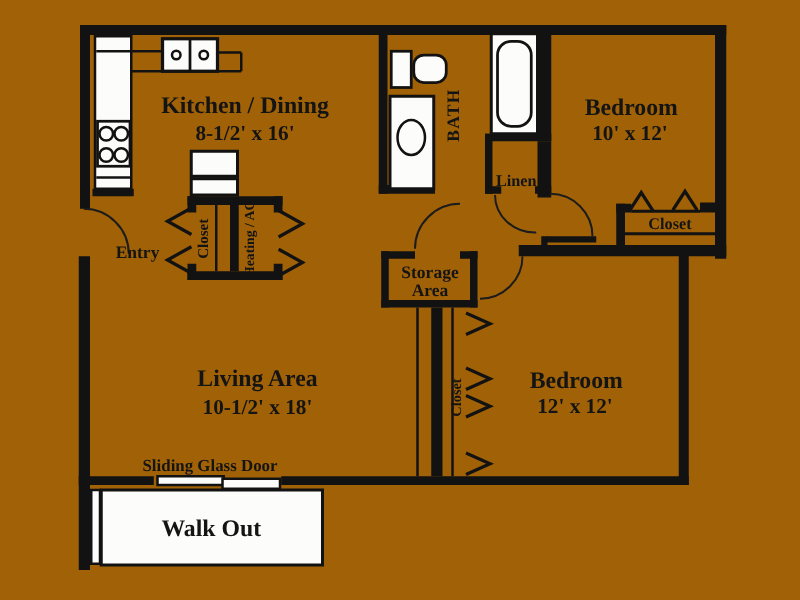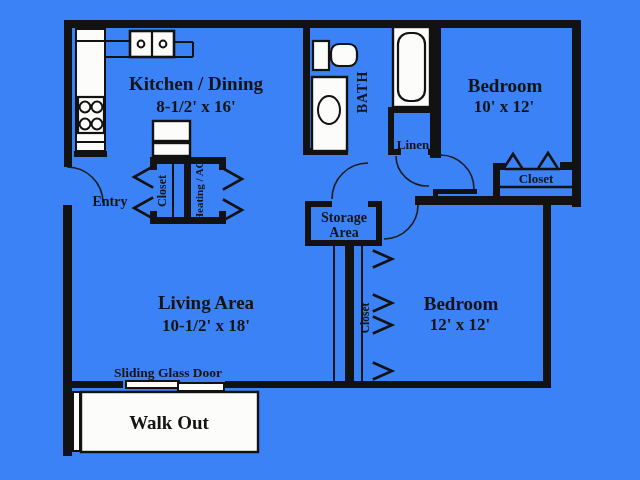--- a/index.html
+++ b/index.html
@@ -1,19 +1,19 @@
 <!DOCTYPE html>
 <html><head>
 <meta charset="utf-8">
 <style>
   html,body { margin:0; padding:0; background:#ffffff; }
   .stage {
     position:relative;
     width:640px; height:480px;
-    background:#3b82f6;
+    background:#a16207;
     font-family:"Liberation Serif", serif;
     overflow:hidden;
   }
   .stage svg { position:absolute; left:0; top:0; }
   .wall   { fill:#121212; stroke:none; }
   .thin   { stroke:#121212; fill:none; }
   .fix    { stroke:#121212; fill:#fcfcfa; }
   .arc    { stroke:#1c1c1c; fill:none; stroke-width:1.6; }
   .chev   { stroke:#121212; fill:none; stroke-width:2.6; stroke-linecap:square; }
   .lbl    { fill:#141414; font-weight:700; text-anchor:middle; }

